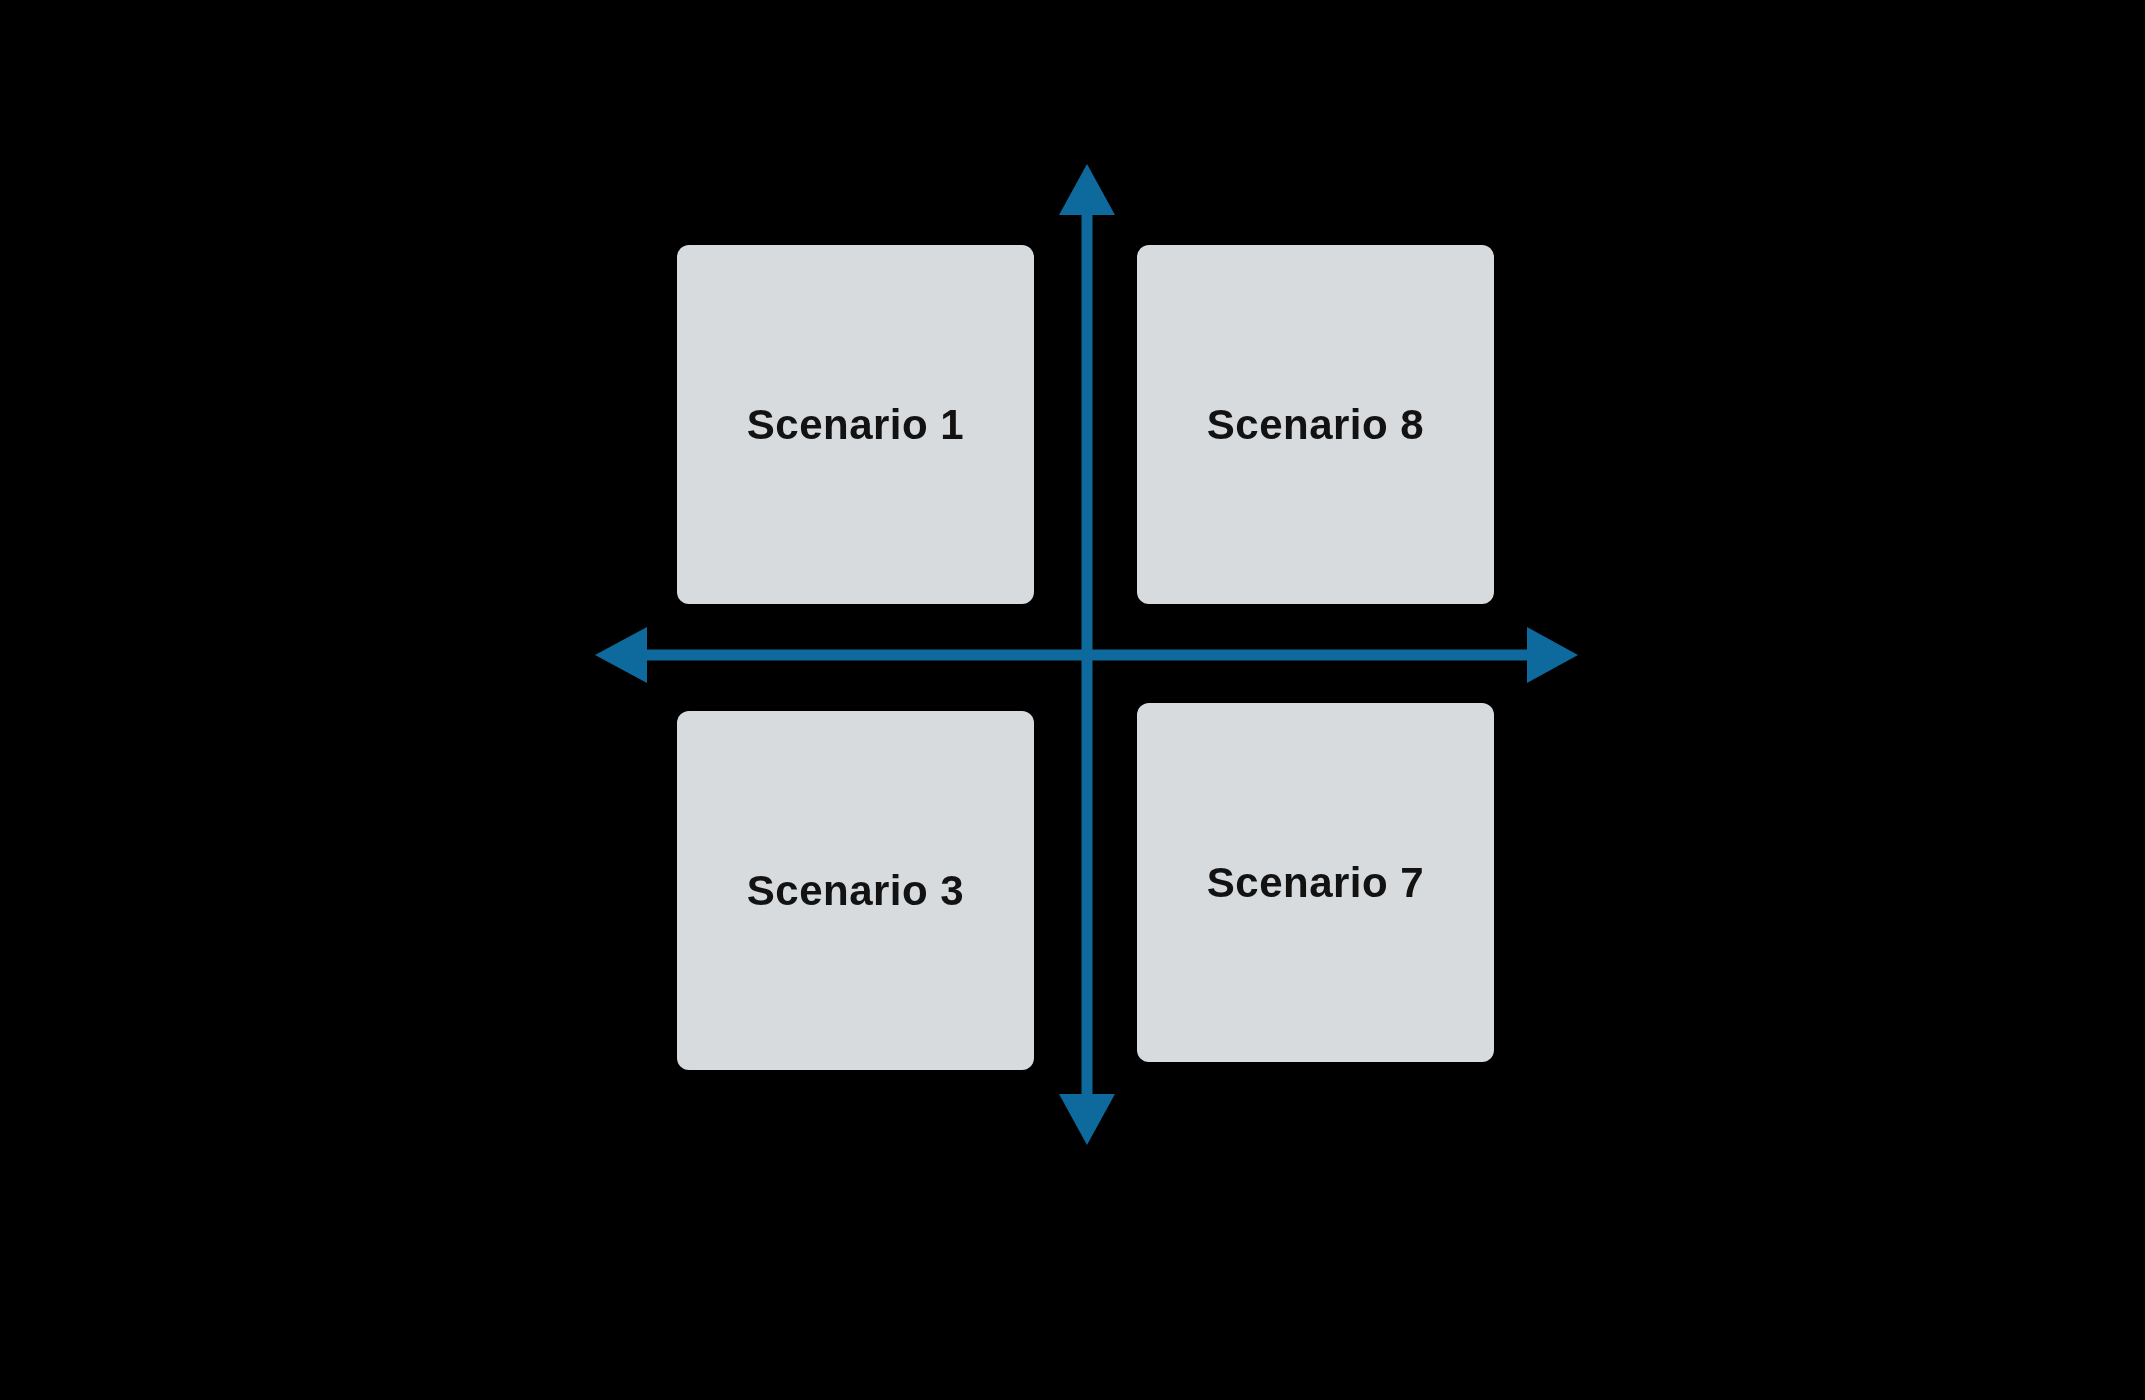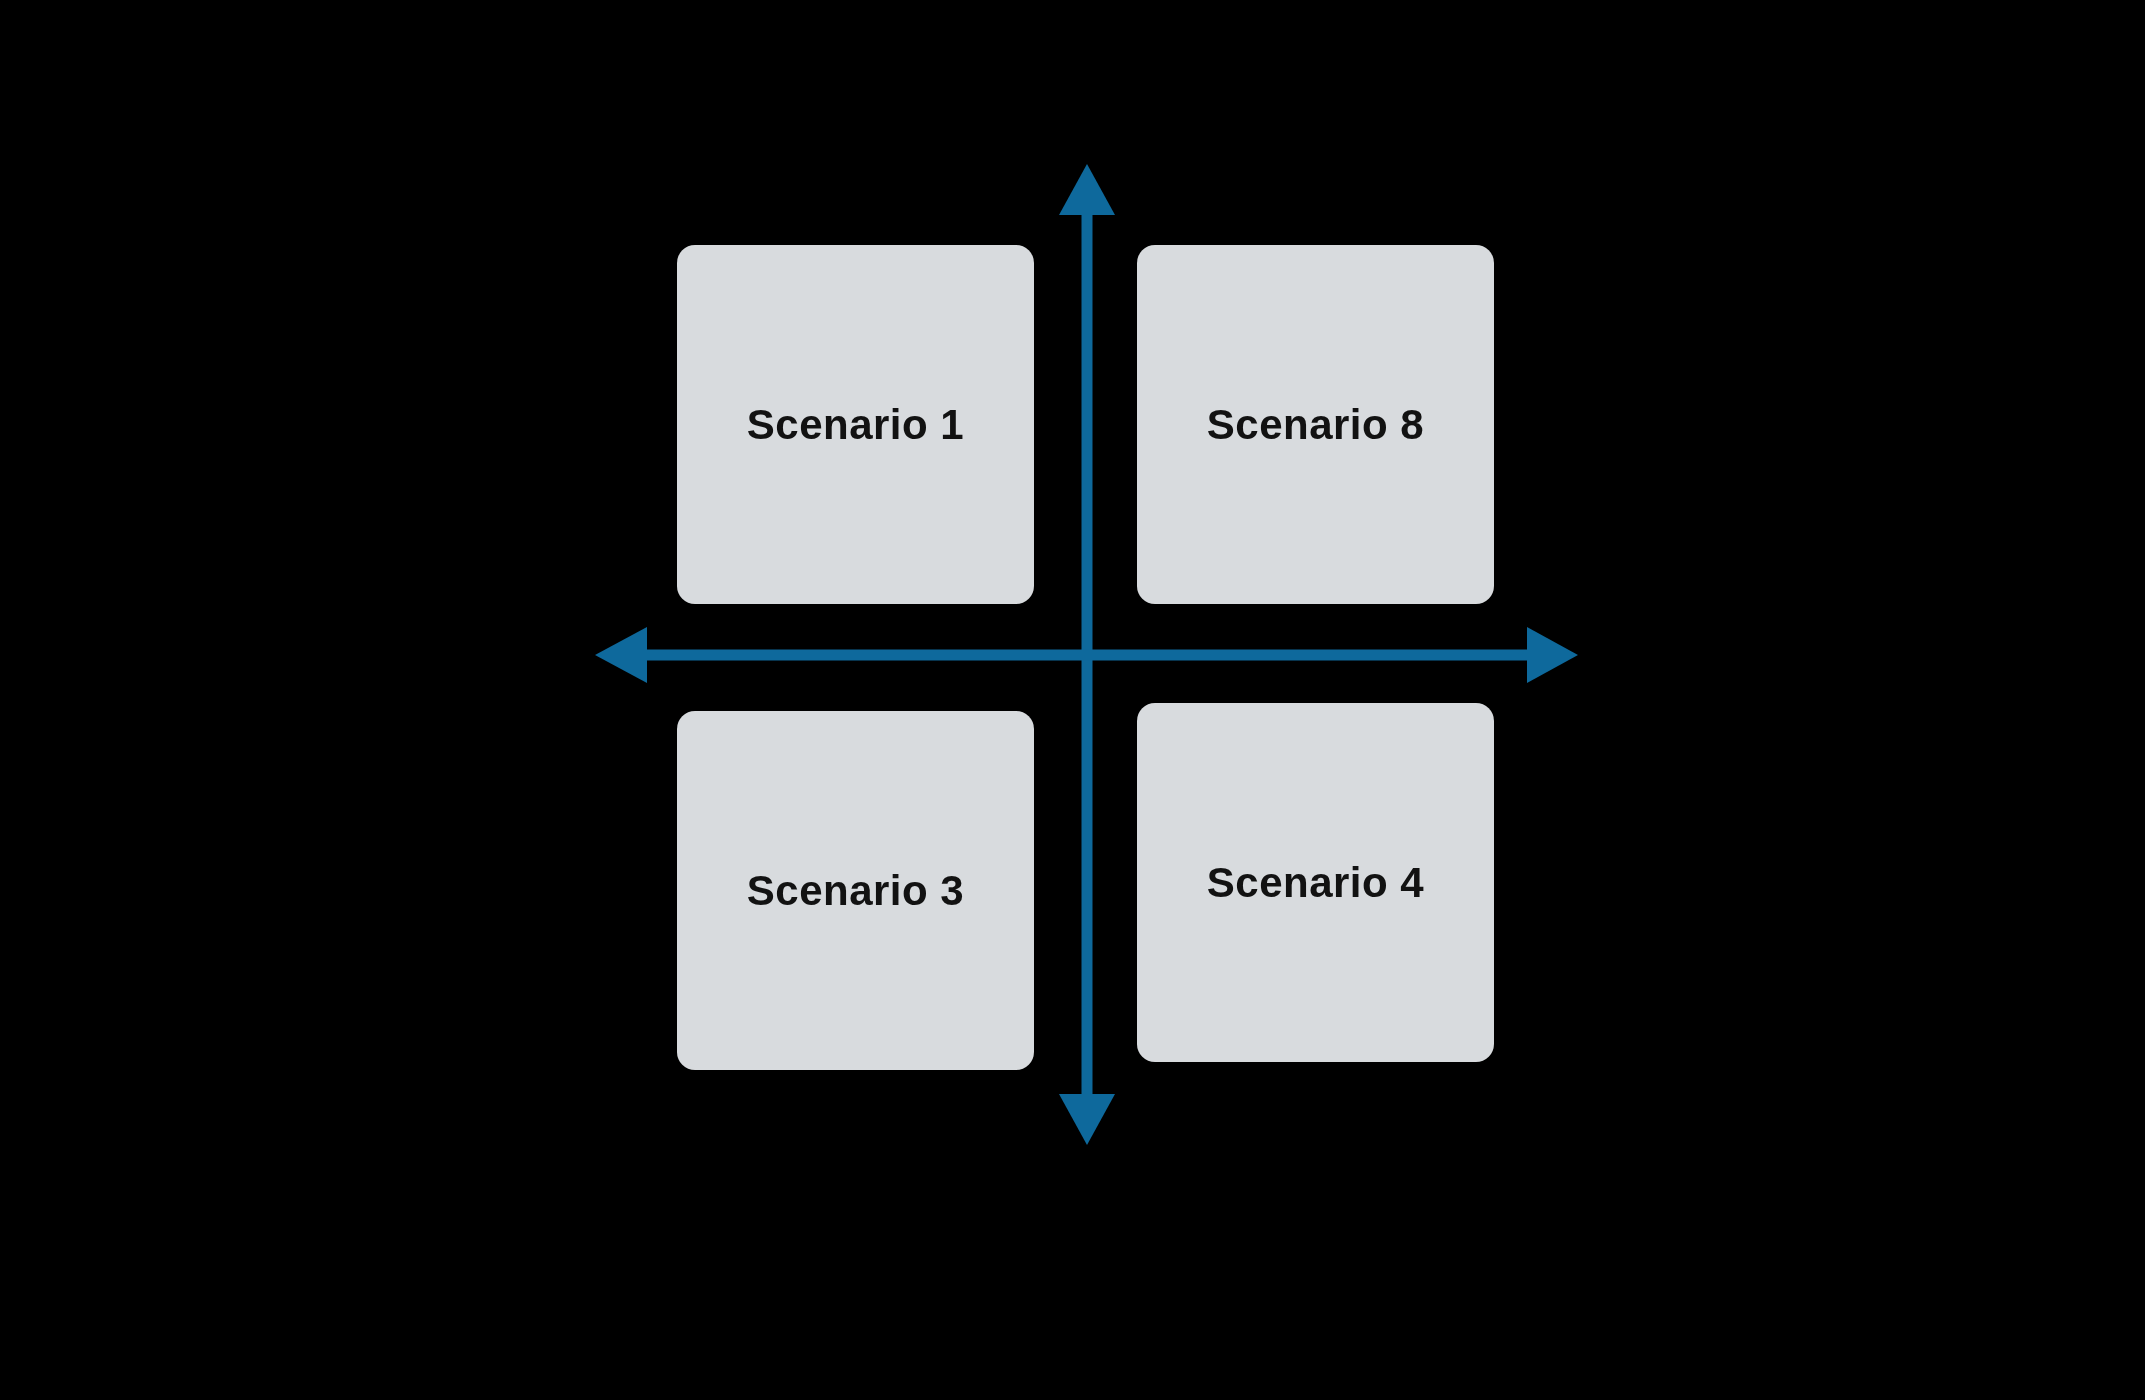--- a/index.html
+++ b/index.html
@@ -21,21 +21,21 @@
     top: 0;
     width: 2145px;
     height: 1400px;
     display: block;
   }
   .quadrant-card {
     position: absolute;
     width: 357px;
     height: 359px;
     background: #d8dbde;
-    border-radius: 18px;
+    border-radius: 12px;
     display: flex;
     align-items: center;
     justify-content: center;
   }
   .quadrant-card .label {
     color: #121212;
     font-size: 42px;
     font-weight: bold;
     letter-spacing: 0.5px;
     text-align: center;
@@ -69,16 +69,16 @@
 
   <div class="quadrant-card card-q2">
     <span class="label">Scenario 8</span>
   </div>
 
   <div class="quadrant-card card-q3">
     <span class="label">Scenario 3</span>
   </div>
 
   <div class="quadrant-card card-q4">
-    <span class="label">Scenario 4</span>
+    <span class="label">Scenario 7</span>
   </div>
 
 </div>
 
 </body></html>

